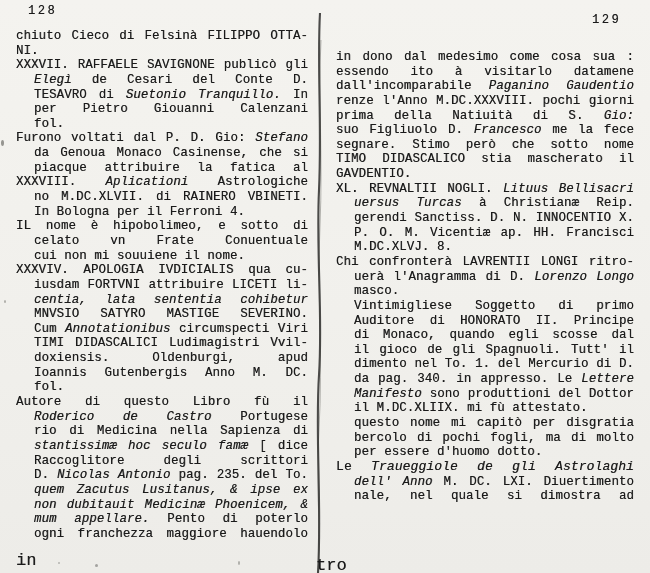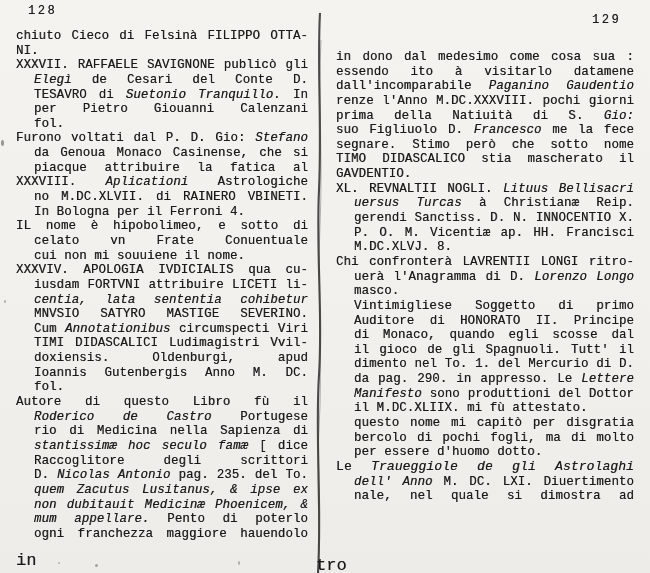--- a/index.html
+++ b/index.html
@@ -113,21 +113,21 @@
       <div class="line ind just"><span>P. O. M. Vicentiæ ap. HH. Francisci Grossi</span></div>
       <div class="line ind"><span>M.DC.XLVJ. 8.</span></div>
       <div class="line just"><span>Chi confronterà LAVRENTII LONGI ritro-</span></div>
       <div class="line ind just"><span>uerà l'Anagramma di D. </span><span class="it">Lorenzo Longo</span><span> So-</span></div>
       <div class="line ind"><span>masco.</span></div>
       <div class="line ind just"><span>Vintimigliese Soggetto di primo bussolo era</span></div>
       <div class="line ind just"><span>Auditore di HONORATO II. Principe</span></div>
       <div class="line ind just"><span>di Monaco, quando egli scosse dal Collo</span></div>
       <div class="line ind just"><span>il gioco de gli Spagnuoli. Tutt' il succe-</span></div>
       <div class="line ind just"><span>dimento nel To. 1. del Mercurio di D. </span><span class="it">Vit-</span></div>
-      <div class="line ind just"><span>da pag. 290. in appresso. Le </span><span class="it">Lettere</span><span> , e 'l</span></div>
+      <div class="line ind just"><span>da pag. 340. in appresso. Le </span><span class="it">Lettere</span><span> , e 'l</span></div>
       <div class="line ind just"><span class="it">Manifesto</span><span> sono produttioni del Dottor </span><span class="it">Paganino</span><span>,</span></div>
       <div class="line ind"><span>il M.DC.XLIIX. mi fù attestato.</span></div>
       <div class="line ind just"><span>questo nome mi capitò per disgratia vn li-</span></div>
       <div class="line ind just"><span>bercolo di pochi fogli, ma di molto peso</span></div>
       <div class="line ind"><span>per essere d'huomo dotto.</span></div>
       <div class="line just small"><span>Le </span><span class="it">Traueggiole de gli Astrolaghi circa gli Eclissi Solari</span></div>
       <div class="line ind just"><span class="it">dell' Anno</span><span> M. DC. LXI. Diuertimento Autun-</span></div>
       <div class="line ind just"><span>nale, nel quale si dimostra ad </span><span class="it">hominem</span><span> con-</span></div>
     </div>
 

